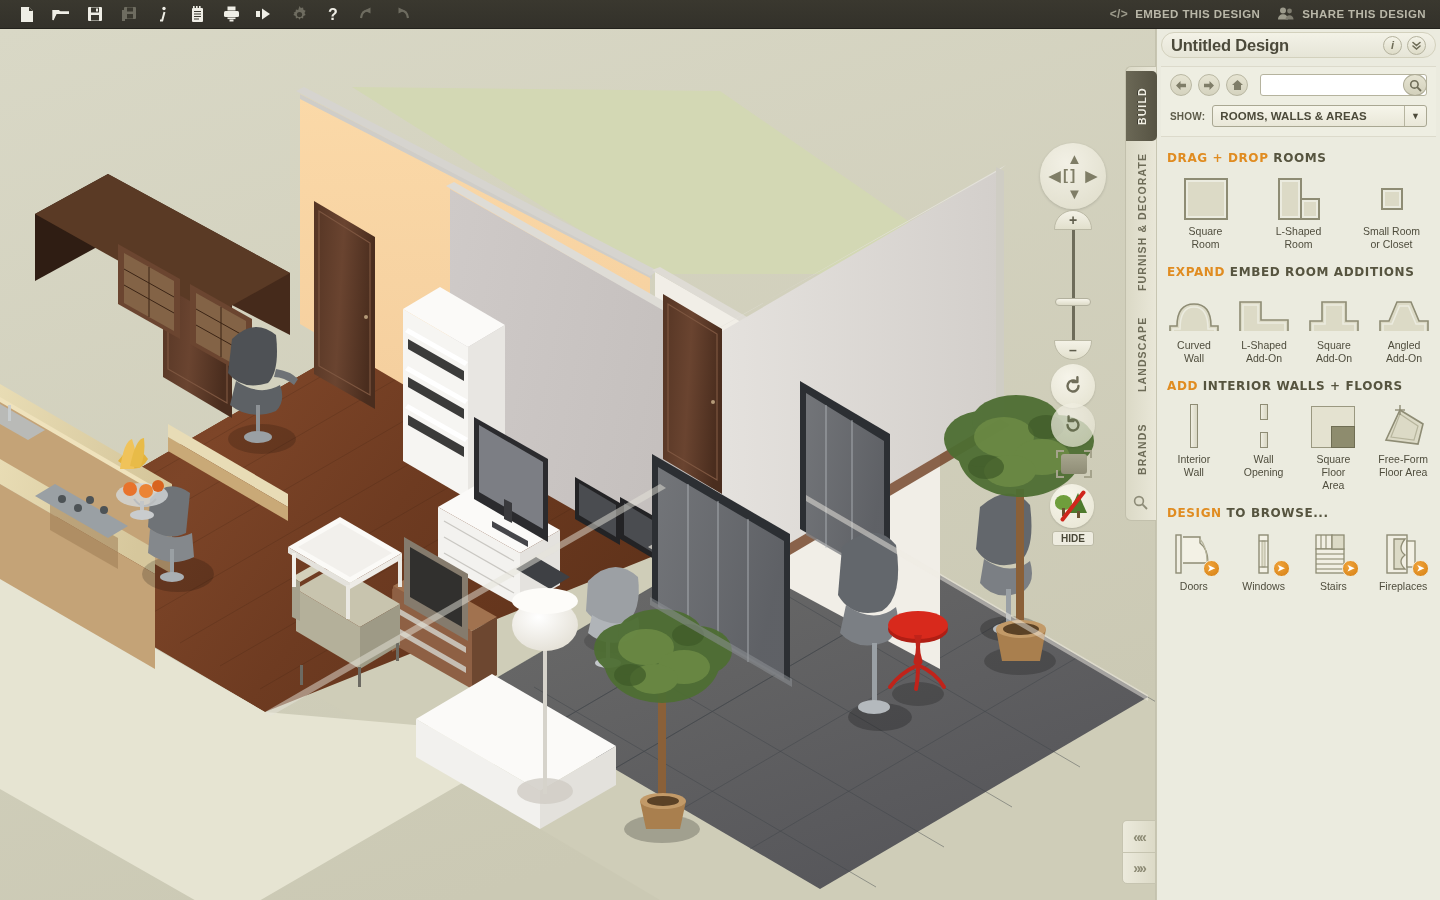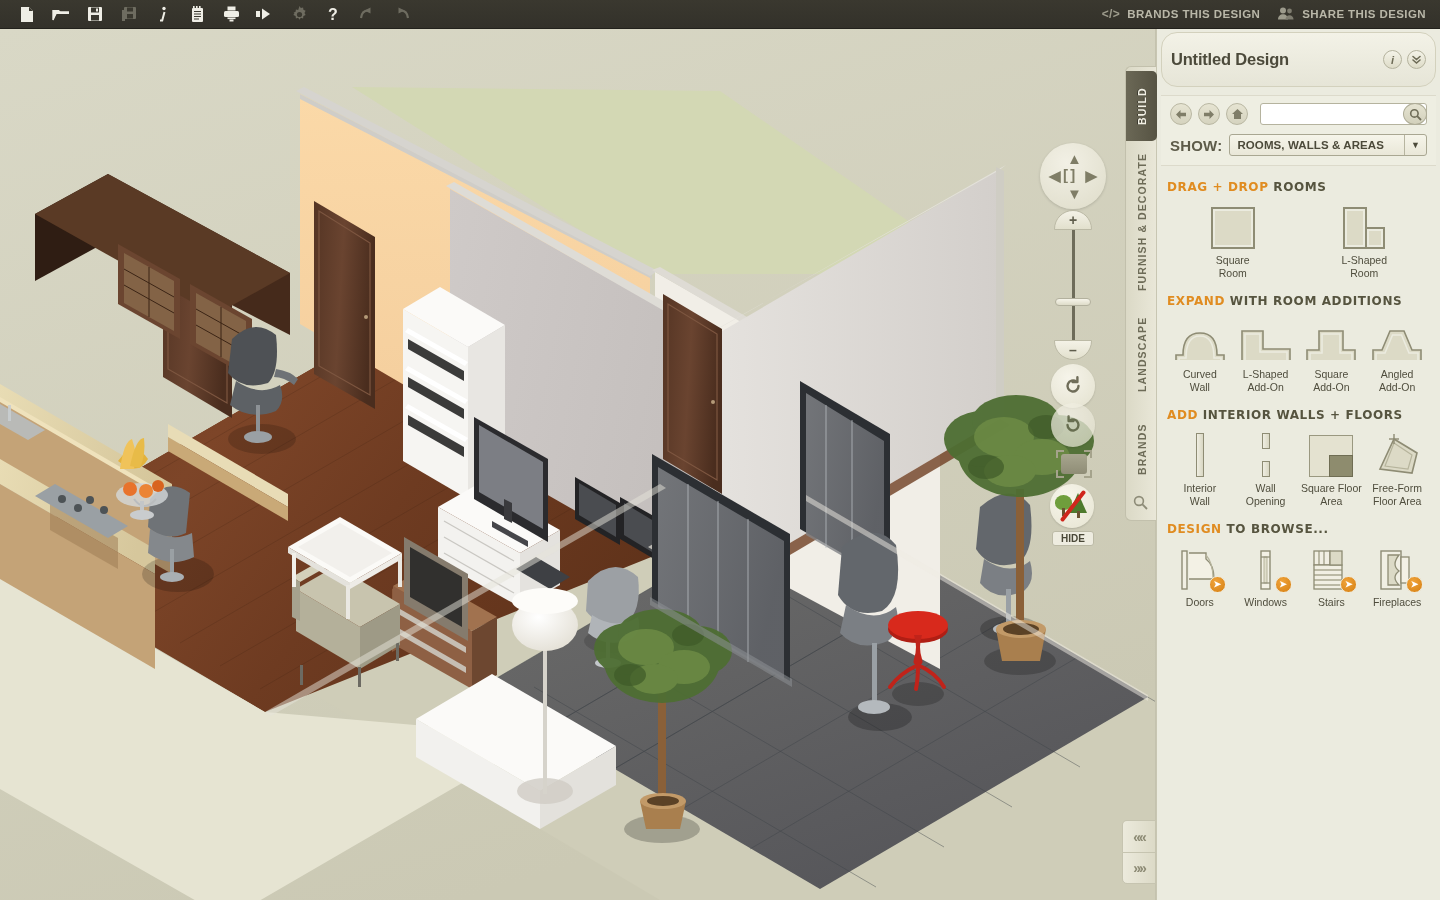--- a/index.html
+++ b/index.html
@@ -168,21 +168,21 @@
     color:#f3f1e5; border-radius:5px 0 0 5px; text-shadow:0 -1px 0 rgba(0,0,0,.4);
   }
   .vt-search { position:absolute; left:7px; bottom:6px; color:#8e8c78; cursor:pointer; }
 
   
   .panel {
     position:absolute; top:29px; right:0; width:284px; height:871px;
     background:#ebebdf; border-left:1px solid #c8c6b2; z-index:4;
   }
   .panel-title {
-    height:55px; margin:3px 4px 0 4px; border-radius:16px;
+    height:26px; margin:3px 4px 0 4px; border-radius:16px;
     background: linear-gradient(#f3f2e7,#e6e5d7);
     border:1px solid #d3d1bd; display:flex; align-items:center; padding:0 9px;
   }
   .panel-title h1 { font-size:16.5px; color:#4c4a3b; font-weight:bold; letter-spacing:-.2px; }
   .pt-btns { margin-left:auto; display:flex; gap:5px; }
   .circ-btn {
     width:19px;height:19px;border-radius:50%;
     background: linear-gradient(#f4f3e8,#dedcc8); border:1px solid #b5b39e;
     display:flex;align-items:center;justify-content:center; cursor:pointer;
     color:#6d6b56; font-size:11px; font-weight:bold; font-style:italic;
@@ -205,42 +205,42 @@
   .search-wrap input {
     width:100%; height:100%; border:none; outline:none; background:transparent;
     padding:0 26px 0 6px; font-size:11px; color:#44422f; font-family:"Liberation Sans",sans-serif;
   }
   .search-btn {
     position:absolute; right:-1px; top:-1px; width:24px; height:22px; border-radius:50%;
     background: linear-gradient(#e6e4d2,#d2d0bb); border:1px solid #aeac97;
     display:flex; align-items:center; justify-content:center; cursor:pointer; color:#6f6d58;
   }
   .show-row { display:flex; align-items:center; gap:7px; margin-top:9px; }
-  .show-lbl { font-size:15px; font-weight:bold; color:#5d5b49; letter-spacing:.2px; }
+  .show-lbl { font-size:10px; font-weight:bold; color:#5d5b49; letter-spacing:.2px; }
   .select {
     flex:1; height:22px; background: linear-gradient(#f6f5ea,#e9e7d8);
     border:1px solid #a9a792; border-radius:3px; display:flex; align-items:center;
     padding-left:7px; font-size:11.5px; font-weight:bold; color:#4c4a3a; cursor:pointer;
     position:relative; letter-spacing:.1px;
   }
   .select .caret {
     position:absolute; right:0; top:0; width:22px; height:20px;
     border-left:1px solid #b7b5a0; display:flex; align-items:center; justify-content:center;
     color:#4c4a3a; font-size:9px;
   }
 
   
   .section { padding:14px 10px 0 10px; }
   .sec-head {
     font-size:12px; font-weight:bold; letter-spacing:.6px; margin-bottom:9px;
     font-family:"DejaVu Sans", sans-serif;
   }
   .sec-head .a { color:#e08c21; }
   .sec-head .b { color:#56543f; }
-  .tiles { display:flex; gap:0; }
+  .tiles { display:flex; gap:16px; }
   .tile { flex:1; text-align:center; cursor:pointer; }
   .tile .gfx { height:46px; display:flex; align-items:flex-end; justify-content:center; margin-bottom:5px; position:relative; }
   .tile .cap { font-size:10.5px; color:#4f4d3d; line-height:13px; }
 
   
   .g-square { width:44px;height:42px; border:2px solid #8e8c74; background:#dcdac6; box-shadow: inset 0 0 0 2px #ebebdf; }
   .g-l { width:42px;height:42px; position:relative; }
   .g-l i { position:absolute; border:2px solid #8e8c74; background:#dcdac6; box-shadow: inset 0 0 0 2px #ebebdf; }
   .g-l .u { left:0; top:0; width:24px; height:42px; }
   .g-l .r { left:22px; top:20px; width:20px; height:22px; }
@@ -372,21 +372,21 @@
       <div class="tbi dim" title="Redo">
         <svg width="17" height="14" viewBox="0 0 17 14">
             <path d="M8 3.5c4.5 0 6.5 3.5 7 7.5" stroke="currentColor" stroke-width="2.2" fill="none"></path>
             <path d="M5.5 0.5l6 3-6 3z" fill="currentColor"></path>
           </svg>
       </div>
     </div>
     <div class="tb-right">
       <div class="tb-link">
         <span class="gl">&lt;/&gt;</span>
-        <span>BRANDS THIS DESIGN</span>
+        <span>EMBED THIS DESIGN</span>
       </div>
       <div class="tb-link">
         <span>
           <svg width="17" height="13" viewBox="0 0 17 13">
               <circle cx="5" cy="3.5" r="3" fill="#9d9b8c"></circle>
               <path d="M0 12.5c0-3.2 2.2-5.2 5-5.2s5 2 5 5.2z" fill="#9d9b8c"></path>
               <circle cx="11.5" cy="4" r="2.4" fill="#7f7d70"></circle>
               <path d="M7.5 12.5c0-2.6 1.8-4.2 4-4.2s4 1.6 4 4.2z" fill="#7f7d70"></path>
             </svg>
         </span>
@@ -966,27 +966,34 @@
         <div class="tile">
           <div class="gfx">
               <div class="g-l">
                 <i class="u"></i>
                 <i class="r"></i>
               </div>
             </div>
           <div class="cap" style="white-space:pre-line;">L-Shaped
 Room</div>
         </div>
+        <div class="tile">
+          <div class="gfx">
+              <div class="g-small"></div>
+            </div>
+          <div class="cap" style="white-space:pre-line;">Small Room
+or Closet</div>
+        </div>
       </div>
     </div>
 
     <div class="section">
       <div class="sec-head">
         <span class="a">EXPAND</span>
-        <span class="b">WITH ROOM ADDITIONS</span>
+        <span class="b">EMBED ROOM ADDITIONS</span>
       </div>
       <div class="tiles">
         <div class="tile">
           <div class="gfx">
             <svg width="54" height="36" viewBox="0 0 54 36">
               <path d="M3 33 V28 H10 Q10 6 27 6 Q44 6 44 28 H51 V33" fill="#dcdac6" stroke="#8e8c74" stroke-width="1.6"></path>
               <path d="M6 33 V31 H13 Q13 9 27 9 Q41 9 41 31 H48 V33" fill="none" stroke="#ebebdf" stroke-width="1.6"></path>
             </svg>
           </div>
           <div class="cap" style="white-space:pre-line;">Curved

